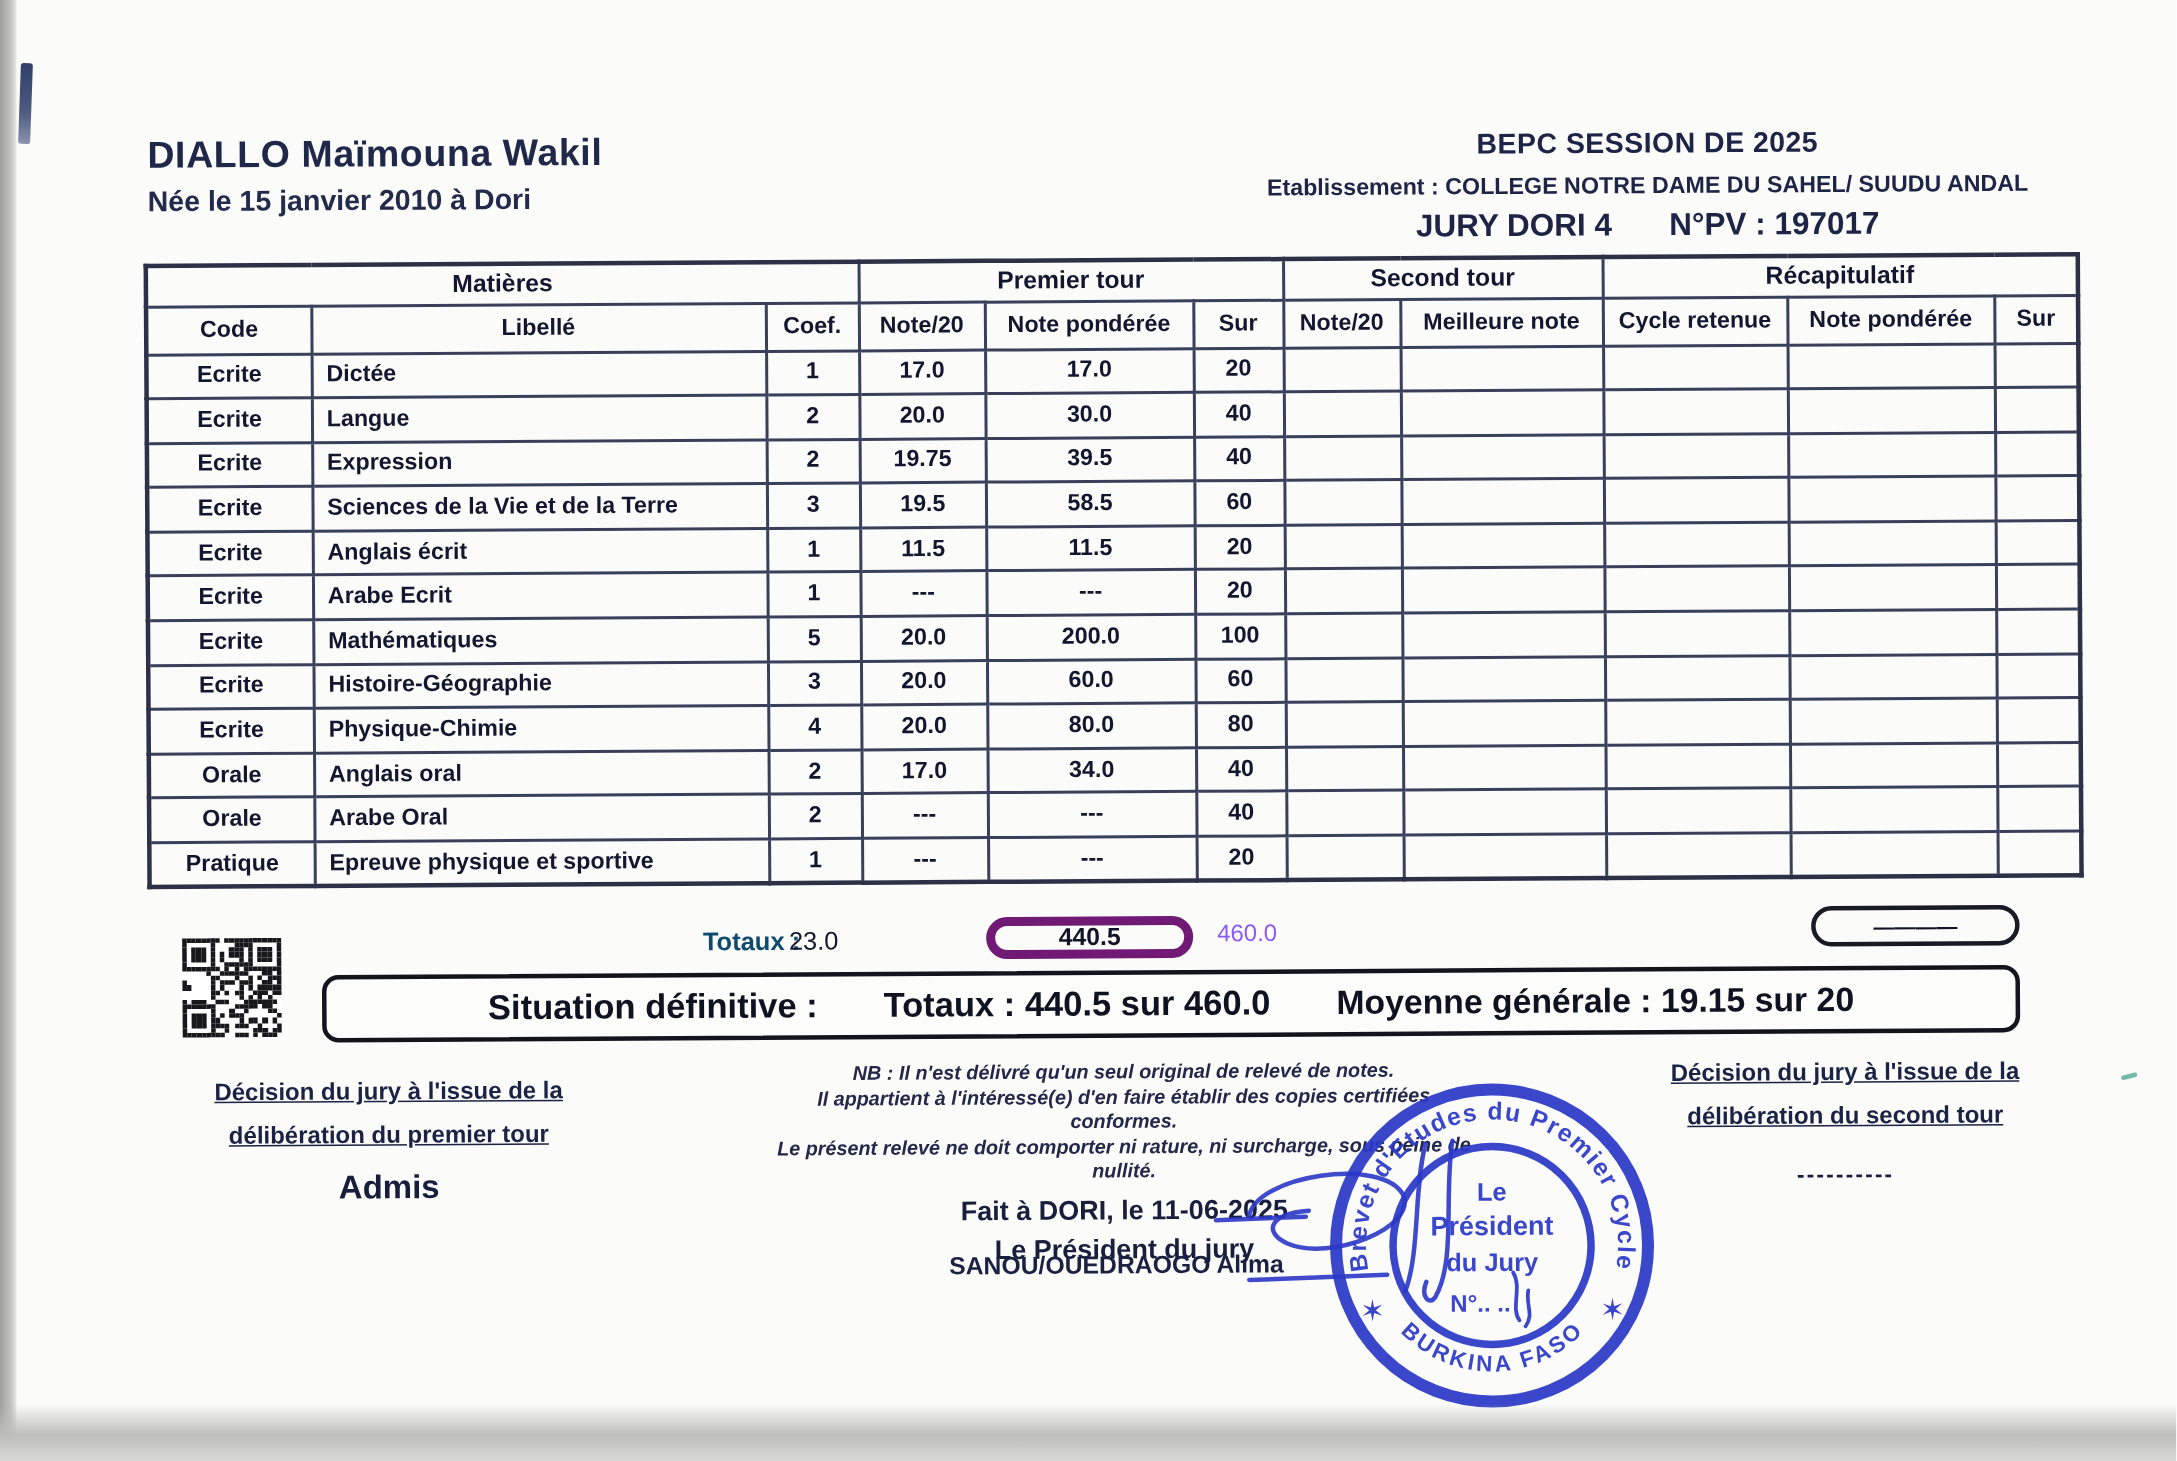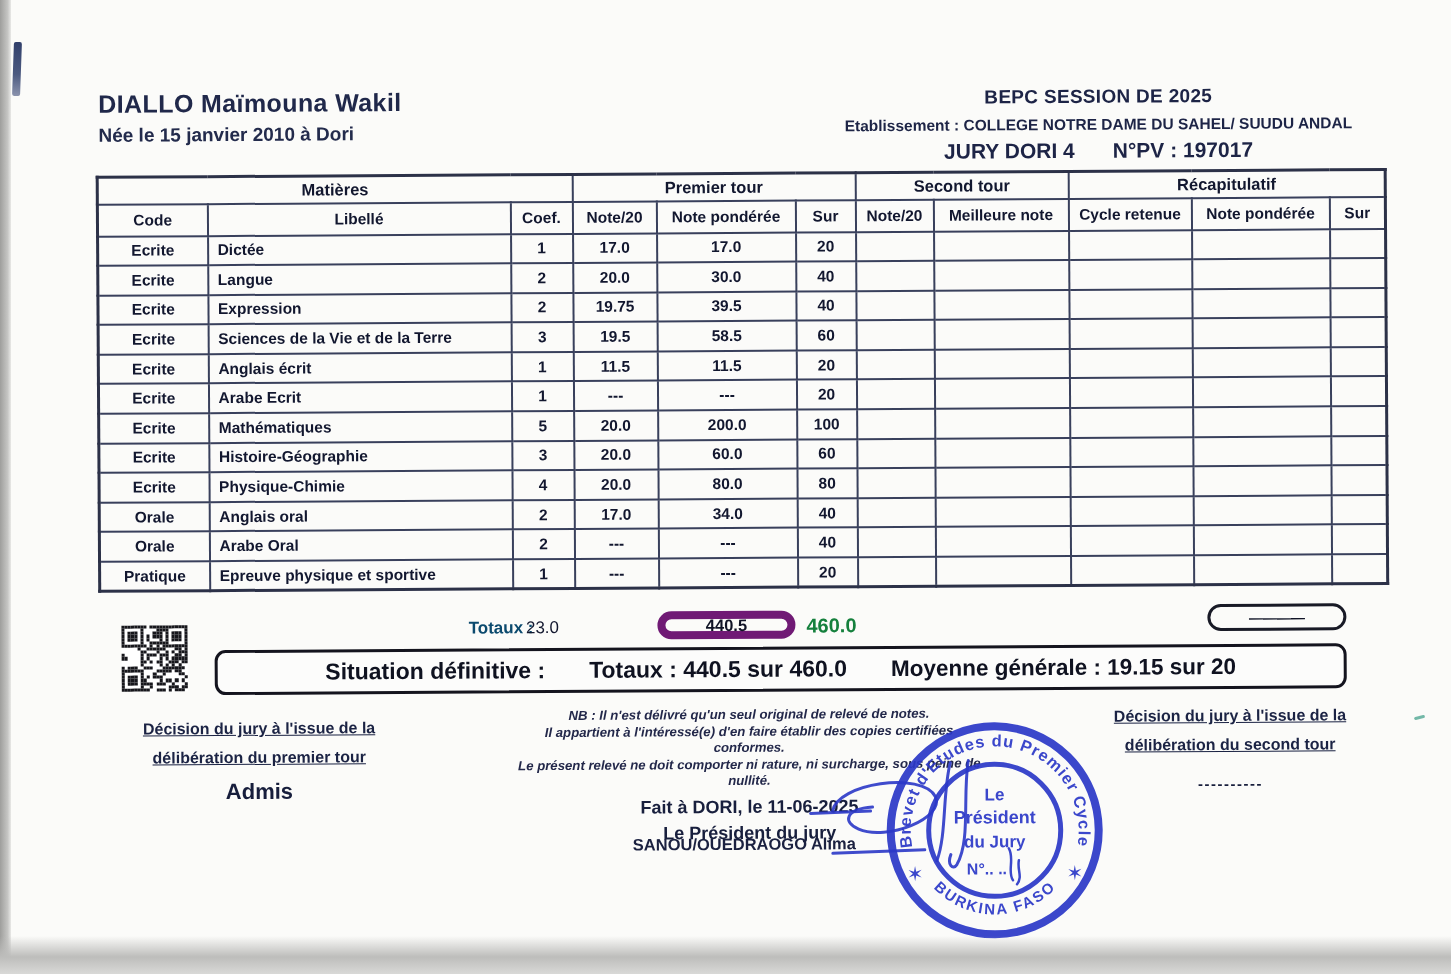--- a/index.html
+++ b/index.html
@@ -33,23 +33,23 @@
   .grades th, .grades td { border:2px solid #39405c; color:#12172f; text-align:center; overflow:hidden; white-space:nowrap; }
   .grades thead tr.group-row th { height:27px; font-size:16.5px; font-weight:600; }
   .grades thead tr.cols-row th { height:32px; font-size:15.5px; font-weight:700; }
   .grades tbody td { height:29.6px; font-size:15.5px; font-weight:700; }
   .grades tbody td.left { text-align:left; padding-left:9px; font-weight:600; }
   .grades tbody td.code { font-weight:600;margin-top:24px; }
 
   
   .tot-label { position:absolute; left:408px; top:617px; width:124px; text-align:right; font-size:17px; font-weight:700; color:#0c4a6e; }
   .tot-coef  { position:absolute; left:510px; top:617px; width:62px; text-align:center; font-size:17px; font-weight:400; color:#13182f; }
-  .tot-box   { position:absolute; left:656px; top:611px; width:138px; height:28px; border:8px solid #701a75;
+  .tot-box   { position:absolute; left:656px; top:611px; width:138px; height:28px; border:6px solid #701a75;
     border-radius:14px; display:flex; align-items:center; justify-content:center; font-size:16.5px; font-weight:700; color:#101426; }
-  .tot-sur   { position:absolute; left:790px; top:615px; width:80px; text-align:center; font-size:20px; font-weight:700; color:#15803d; }
+  .tot-sur   { position:absolute; left:790px; top:615px; width:80px; text-align:center; font-size:16px; font-weight:400; color:#8b5cf6; }
   .tot-dash  { position:absolute; left:1206px; top:607px; width:139px; height:27px; border:3px solid #181a26;
     border-radius:14px; display:flex; align-items:center; justify-content:center; font-size:14px; font-weight:700; letter-spacing:0; color:#101426; }
 
   
   .qr { position:absolute; left:120px; top:622px; width:66px; height:66px; background:#fff;
     display:grid; grid-template-columns:repeat(21,1fr); grid-template-rows:repeat(21,1fr); }
   .qr div.qd { background:#17171c; }
 
   
   .situation { position:absolute; left:213px; top:647px; width:1132px; height:45px;

